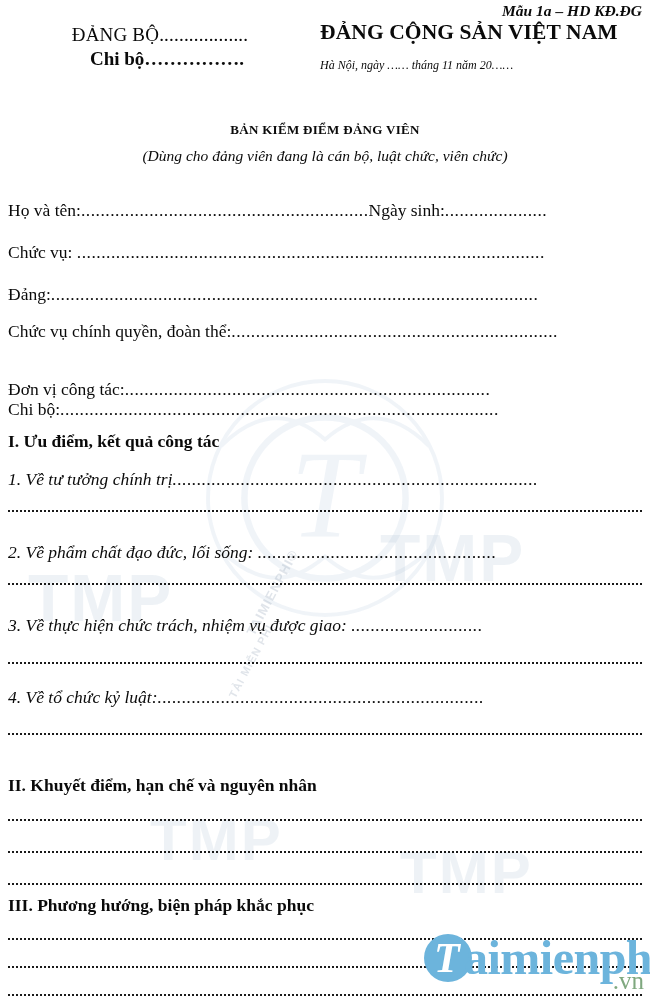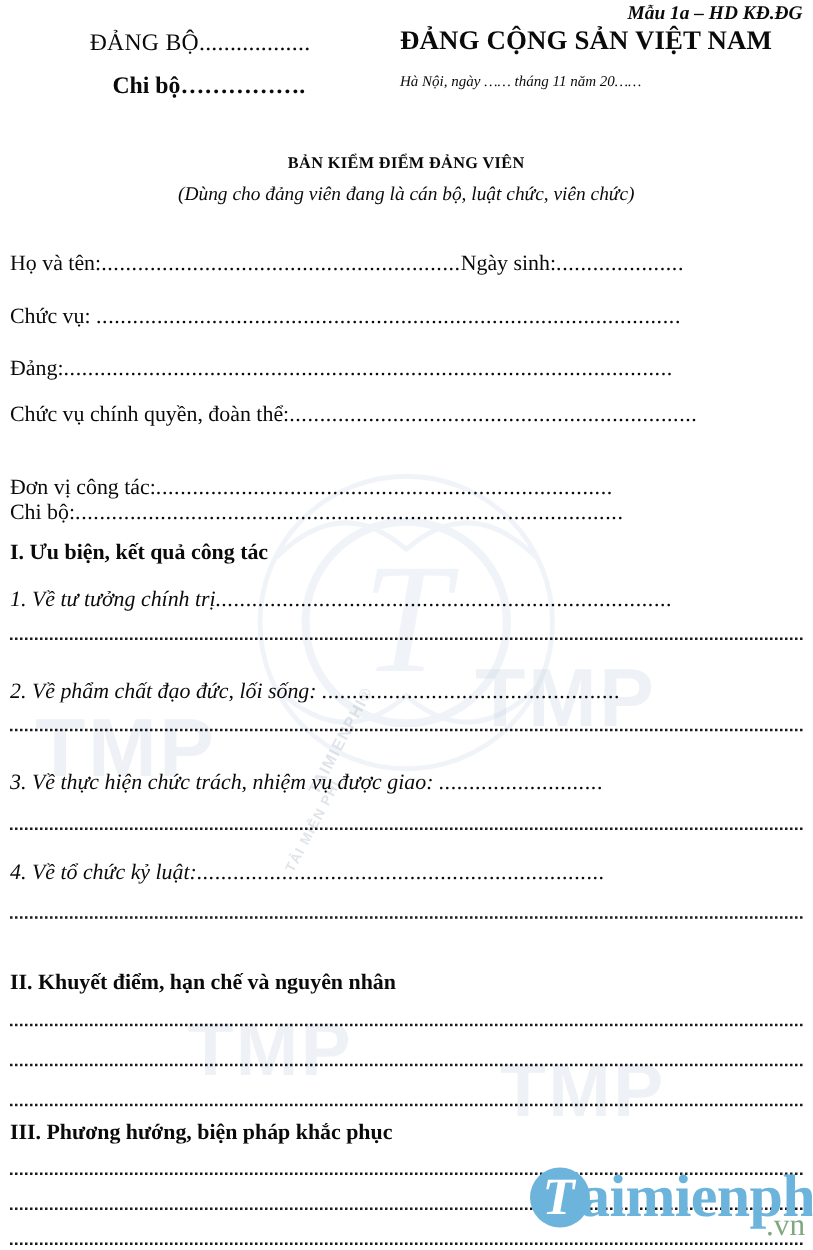--- a/index.html
+++ b/index.html
@@ -90,21 +90,21 @@
     text-align: center;
   }
   .hdr-left .l1 {
     font-size: 19px;
     letter-spacing: 0.2px;
     white-space: nowrap;
   }
   .hdr-left .l2 {
     font-size: 19px;
     font-weight: 700;
-    margin-top: 12px;
+    margin-top: 2px;
     padding-left: 14px;
     white-space: nowrap;
   }
   .hdr-right {
     position: absolute;
     left: 320px;
     top: 20px;
     width: 330px;
     text-align: left;
   }
@@ -272,21 +272,21 @@
     </div>
 
     <div class="line" style="top:380px">
       <span class="lbl">Đơn vị công tác:</span><span class="dots">...........................................................................</span>
     </div>
 
     <div class="line" style="top:400px">
       <span class="lbl">Chi bộ:</span><span class="dots">..........................................................................................</span>
     </div>
 
-    <div class="line bold" style="top:432px">I. Ưu biện, kết quả công tác</div>
+    <div class="line bold" style="top:432px">I. Ưu điểm, kết quả công tác</div>
 
     <div class="line italic" style="top:470px">
       <span class="lbl">1. Về tư tưởng chính trị</span><span class="dots">...........................................................................</span>
     </div>
     <div class="dotline" style="top:510px"></div>
 
     <div class="line italic" style="top:543px">
       <span class="lbl">2. Về phẩm chất đạo đức, lối sống: </span><span class="dots">.................................................</span>
     </div>
     <div class="dotline" style="top:583px"></div>

